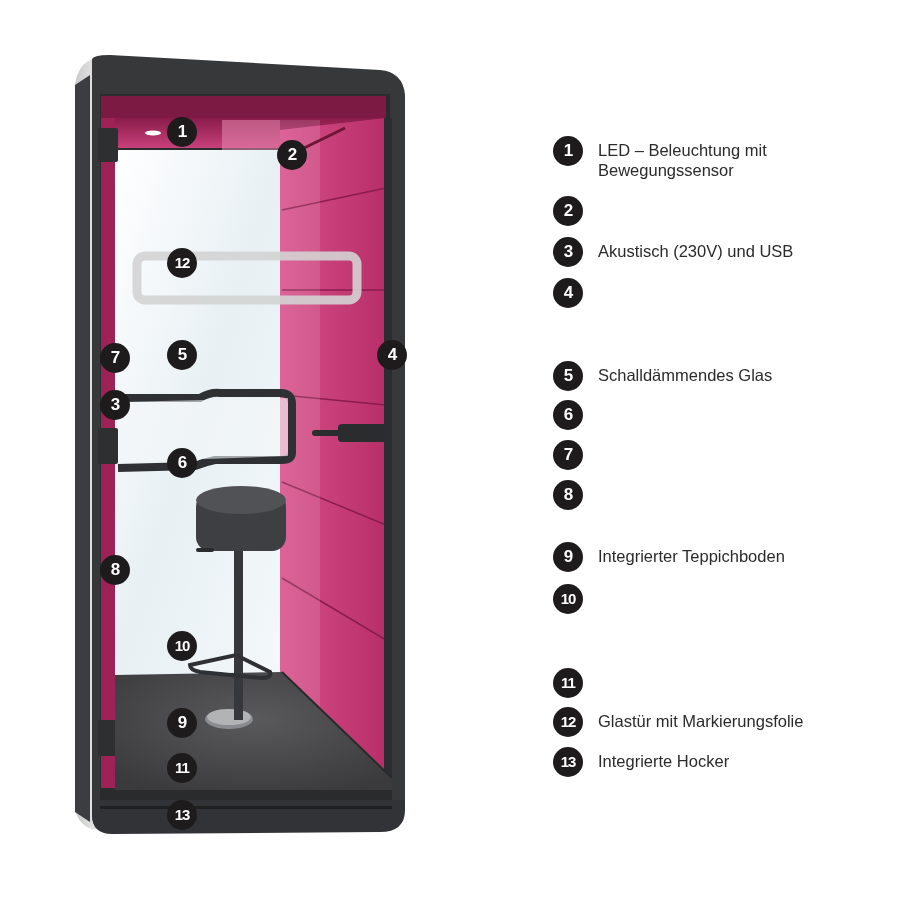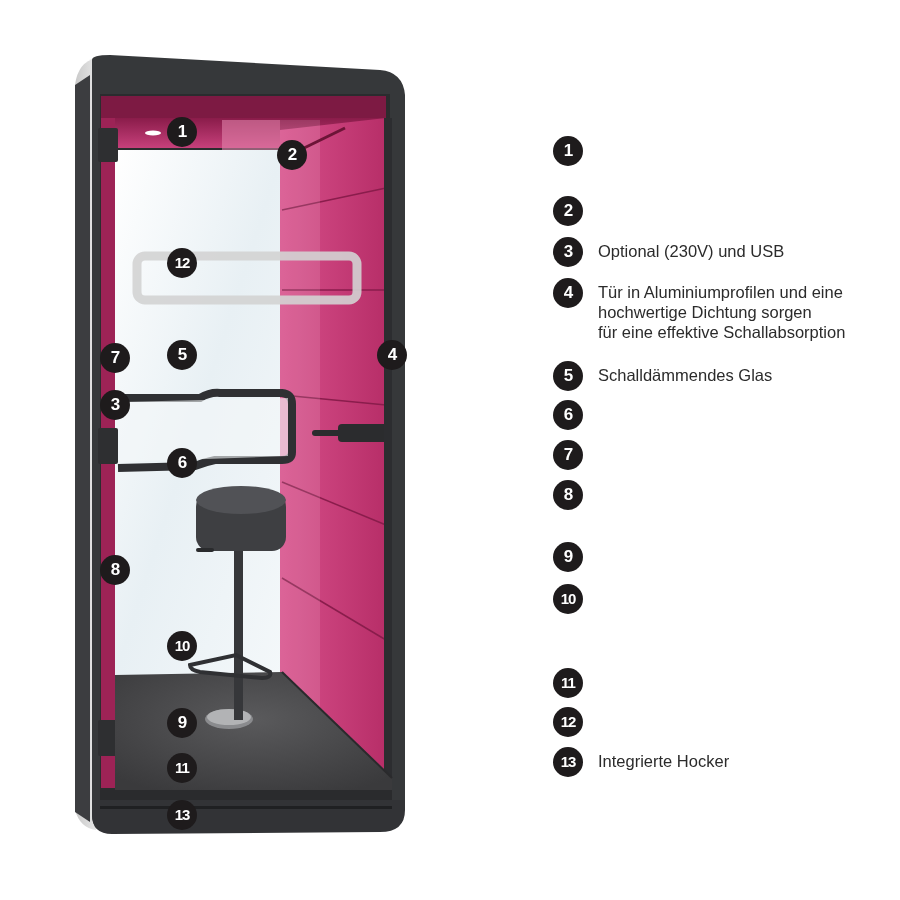--- a/index.html
+++ b/index.html
@@ -125,56 +125,57 @@
   <div class="badge" style="left:167px;top:708px;">9</div>
   <div class="badge" style="left:167px;top:631px;font-size:15px;">10</div>
   <div class="badge" style="left:167px;top:753px;font-size:15px;">11</div>
   <div class="badge" style="left:167px;top:248px;font-size:15px;">12</div>
   <div class="badge" style="left:167px;top:800px;font-size:15px;">13</div>
 </div>
 
 <div class="legend">
   <div class="legend-item" style="top:136px;">
     <div class="badge">1</div>
+    <div class="legend-text">LED – Beleuchtung mit
+Bewegungssensor</div>
   </div>
   <div class="legend-item" style="top:196px;">
     <div class="badge">2</div>
   </div>
   <div class="legend-item" style="top:237px;">
     <div class="badge">3</div>
-    <div class="legend-text">Optional (230V) und USB</div>
+    <div class="legend-text">Akustisch (230V) und USB</div>
   </div>
   <div class="legend-item" style="top:278px;">
     <div class="badge">4</div>
-    <div class="legend-text">Tür in Aluminiumprofilen und eine
-hochwertige Dichtung sorgen
-für eine effektive Schallabsorption</div>
   </div>
   <div class="legend-item" style="top:361px;">
     <div class="badge">5</div>
     <div class="legend-text">Schalldämmendes Glas</div>
   </div>
   <div class="legend-item" style="top:400px;">
     <div class="badge">6</div>
   </div>
   <div class="legend-item" style="top:440px;">
     <div class="badge">7</div>
   </div>
   <div class="legend-item" style="top:480px;">
     <div class="badge">8</div>
   </div>
   <div class="legend-item" style="top:542px;">
     <div class="badge">9</div>
+    <div class="legend-text">Integrierter Teppichboden</div>
   </div>
   <div class="legend-item" style="top:584px;">
     <div class="badge" style="font-size:15px;">10</div>
   </div>
   <div class="legend-item" style="top:668px;">
     <div class="badge" style="font-size:15px;">11</div>
   </div>
   <div class="legend-item" style="top:707px;">
     <div class="badge" style="font-size:15px;">12</div>
+    <div class="legend-text">Glastür mit Markierungsfolie</div>
   </div>
   <div class="legend-item" style="top:747px;">
     <div class="badge" style="font-size:15px;">13</div>
     <div class="legend-text">Integrierte Hocker</div>
   </div>
 </div>
 
 </body></html>

